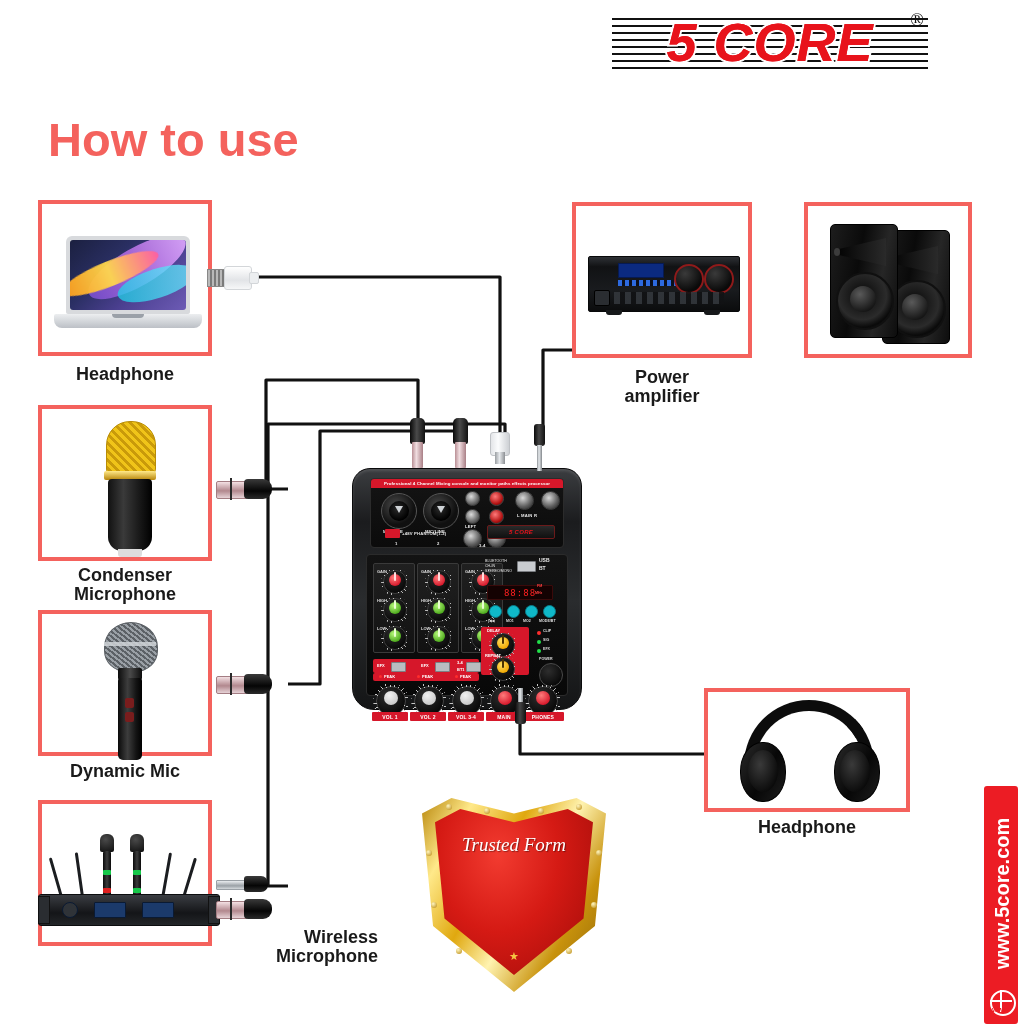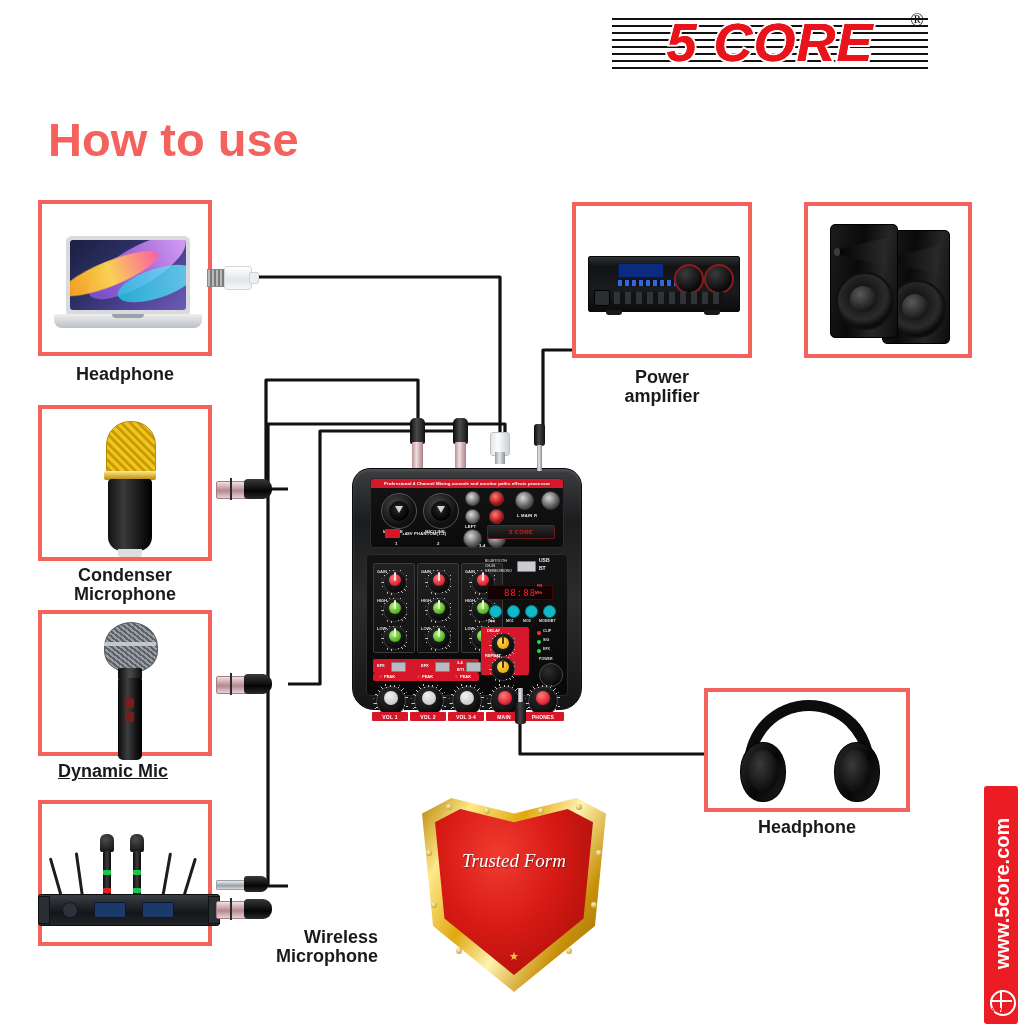--- a/index.html
+++ b/index.html
@@ -264,21 +264,21 @@
   .sh-gold{position:absolute;left:0;top:0;width:184px;height:194px;
     background:linear-gradient(120deg,#b8860b 0%,#ffe98a 18%,#e0a80f 38%,#fff3b0 55%,#c8920c 75%,#8a6208 100%);
     clip-path:polygon(50% 100%,6% 66%,0 8%,16% 0,50% 8%,84% 0,100% 8%,94% 66%);}
   .sh-red{position:absolute;left:13px;top:11px;width:158px;height:166px;
     background:radial-gradient(ellipse at 40% 28%,#f23b30 0%,#d51a14 45%,#9e0b08 100%);
     clip-path:polygon(50% 100%,6% 66%,0 8%,16% 0,50% 8%,84% 0,100% 8%,94% 66%);}
   .sh-rivet{position:absolute;width:6px;height:6px;border-radius:50%;
     background:radial-gradient(circle at 35% 30%,#fff6c0,#b8860b);}
   .sh-t1{position:absolute;left:0;top:36px;width:184px;text-align:center;
     font-family:"Liberation Serif",serif;font-style:italic;font-size:19px;color:#fff;
-    text-shadow:1px 1px 1px rgba(0,0,0,.4);margin-top:16px;}
+    text-shadow:1px 1px 1px rgba(0,0,0,.4);}
   .sh-t2{position:absolute;left:0;top:62px;width:184px;text-align:center;
     font-size:20px;font-weight:bold;color:#f3f3f3;letter-spacing:2px;
     text-shadow:1px 1px 1px rgba(0,0,0,.45);}
   .sh-t3{position:absolute;left:0;top:84px;width:184px;text-align:center;
     font-size:50px;font-weight:bold;letter-spacing:1px;
     background:linear-gradient(180deg,#ffffff 0%,#d8dade 40%,#8d9196 55%,#ffffff 85%);
     -webkit-background-clip:text;background-clip:text;color:transparent;
     -webkit-text-stroke:2px #3a3a3a;}
   .sh-star{position:absolute;left:0;top:152px;width:184px;text-align:center;color:#f5c542;font-size:11px;}
 
@@ -375,21 +375,21 @@
   <div class="box" style="left:38px;top:610px;width:174px;height:146px;">
     <div class="dmic" style="left:42px;top:8px;">
       <div class="dmic-head"></div>
         <div class="dmic-band"></div>
       <div class="dmic-neck"></div>
         <div class="dmic-body"></div>
       <div class="dmic-sw" style="top:76px"></div>
         <div class="dmic-sw" style="top:90px"></div>
     </div>
   </div>
-  <div class="caption" style="left:26px;top:762px;width:174px;text-decoration:underline;">Dynamic Mic</div>
+  <div class="caption" style="left:38px;top:762px;width:174px;">Dynamic Mic</div>
   <div class="conn-xlr" style="left:216px;top:673px;">
     <div class="cx-metal"></div>
       <div class="cx-line"></div>
       <div class="cx-boot"></div>
   </div>
 
   <div class="box" style="left:38px;top:800px;width:174px;height:146px;">
     <div class="wrack" style="left:-4px;top:12px;">
       <div class="wr-ant" style="left:24px;top:40px;height:48px;transform:rotate(-16deg)"></div>
       <div class="wr-ant" style="left:44px;top:36px;height:52px;transform:rotate(-8deg)"></div>

